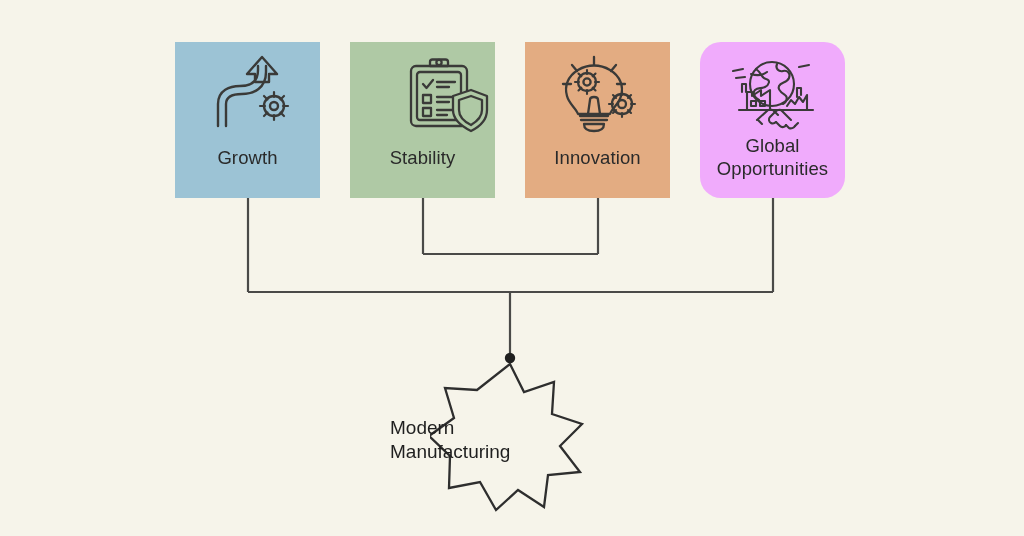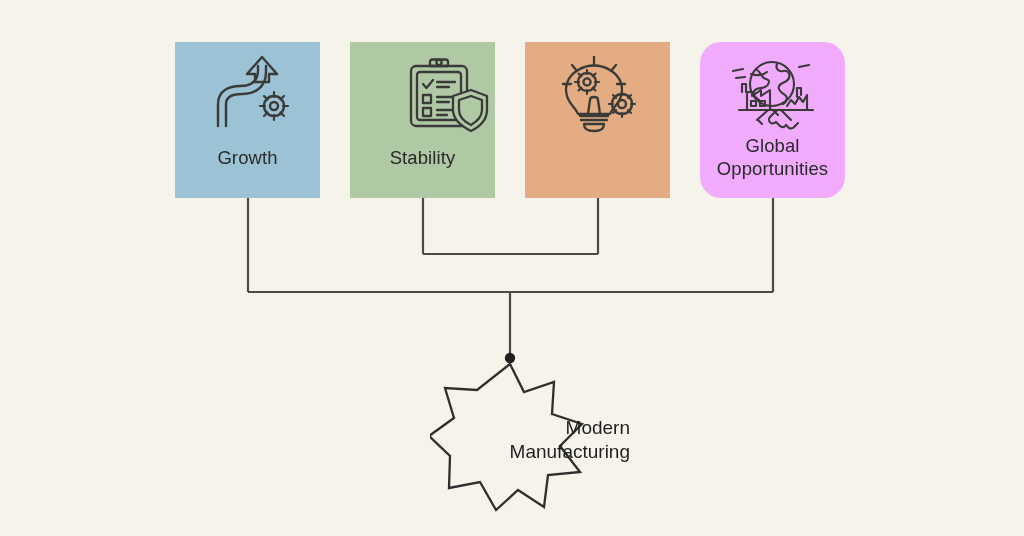--- a/index.html
+++ b/index.html
@@ -71,21 +71,21 @@
     left: 0;
     top: 0;
     width: 160px;
     height: 150px;
   }
   .hub-label {
     position: absolute;
     left: -40px;
     right: -40px;
     top: 54px;
-    text-align: right;
+    text-align: left;
     font-size: 19px;
     line-height: 24px;
     color: #1f1f1f;
     white-space: pre-line;
   }
 </style>
 </head>
 <body>
 
 <div id="stage">
@@ -190,20 +190,21 @@
             <path d="M72,59 L72,63"></path>
           <path d="M59,50 L63,50"></path>
             <path d="M81,50 L85,50"></path>
           <path d="M63,41 L66,44"></path>
             <path d="M78,56 L81,59"></path>
           <path d="M81,41 L78,44"></path>
             <path d="M66,56 L63,59"></path>
         </g>
       </g>
     </svg>
+    <div class="card-label">Innovation</div>
   </div>
 
   <div class="card" style="left:700px; top:42px; background:#f0abfc;border-radius:21px;">
     <svg class="card-icon" viewBox="0 0 96 82">
       <g fill="none" stroke="#3a3a38" stroke-width="2.1" stroke-linecap="round" stroke-linejoin="round">
         <circle cx="47" cy="30" r="22"></circle>
         <path d="M31,15 C37,19 36,24 41,25 C46,26 44,31 40,33 C36,35 33,33 30,36 C27,39 30,44 34,46"></path>
         <path d="M52,10 C50,15 54,18 58,17 C62,16 66,19 64,24 C62,29 56,28 54,32 C52,36 57,39 60,41 C63,43 62,48 58,50"></path>
         <path d="M26,20 C32,22 38,21 42,18"></path>
         <path d="M8,17 L18,15"></path>

